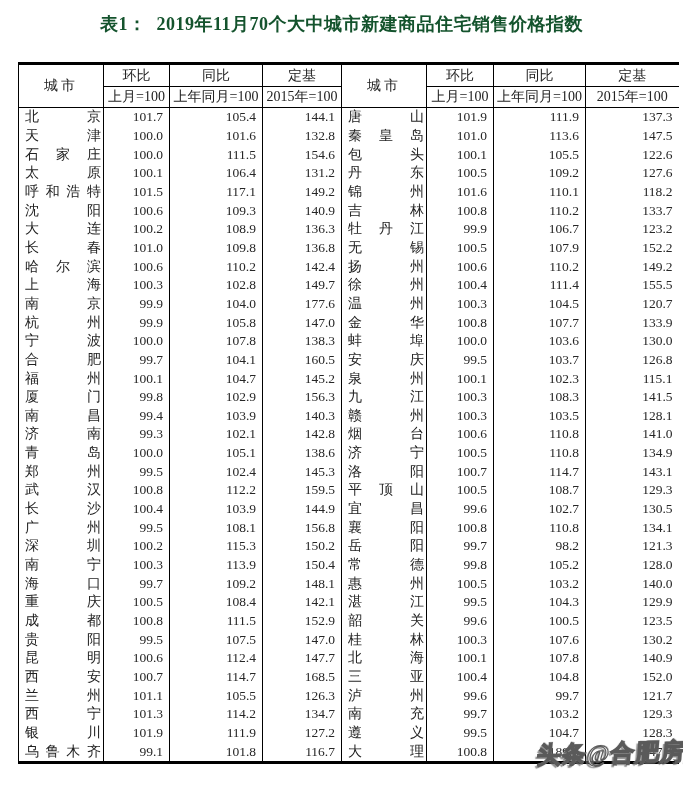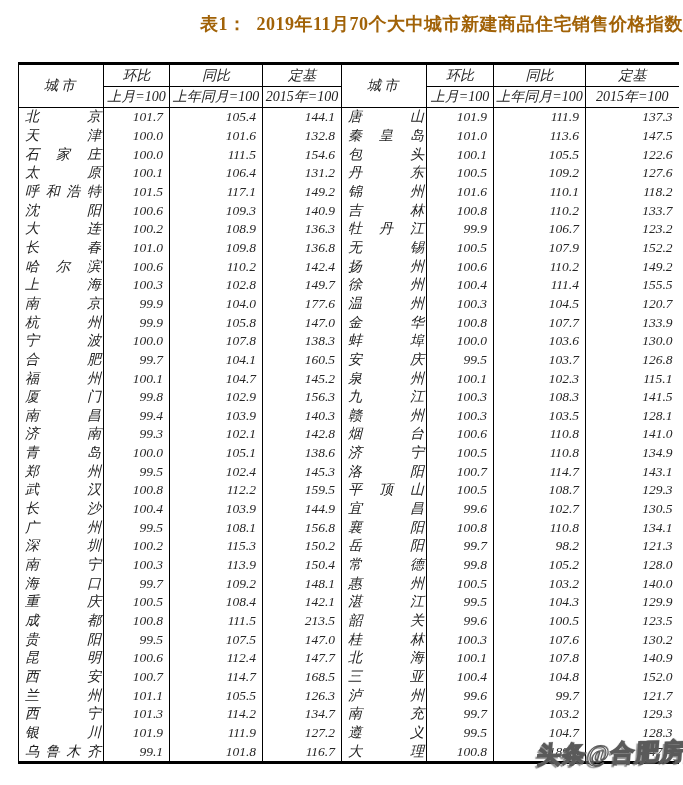--- a/index.html
+++ b/index.html
@@ -10,37 +10,36 @@
     font-family: "Liberation Serif", "DejaVu Serif", serif;
     color: #262626;
     position: relative;
   }
   .page { position: relative; width: 683px; height: 785px; }
 
   .title {
     position: absolute;
     top: 12px; left: 0;
     width: 100%;
-    text-align: right;
+    text-align: center;
     font-size: 18px;
     font-weight: bold;
-    color: #a16207;
+    color: #14532d;
     letter-spacing: 0.5px;
     white-space: pre;
   }
 
   table.price-table {
     position: absolute;
     left: 18px; top: 62px;
     width: 660px;
     border-collapse: collapse;
     table-layout: fixed;
     border-top: 3px solid #000;
     border-bottom: 3px solid #000;
-    font-style: italic;
   }
   .price-table th, .price-table td {
     border-left: 1px solid #000;
     padding: 0;
     font-weight: normal;
     overflow: hidden;
   }
   .price-table thead th {
     font-size: 14px;
     color: #222;
@@ -673,21 +672,21 @@
         </tr>
         <tr>
           <td class="city-cell">
             <span class="city">
               <span>成</span>
               <span>都</span>
             </span>
           </td>
           <td class="val-cell">100.8</td>
           <td class="val-cell">111.5</td>
-          <td class="val-cell">213.5</td>
+          <td class="val-cell">152.9</td>
           <td class="city-cell">
             <span class="city">
               <span>韶</span>
               <span>关</span>
             </span>
           </td>
           <td class="val-cell">99.6</td>
           <td class="val-cell">100.5</td>
           <td class="val-cell">123.5</td>
         </tr>

